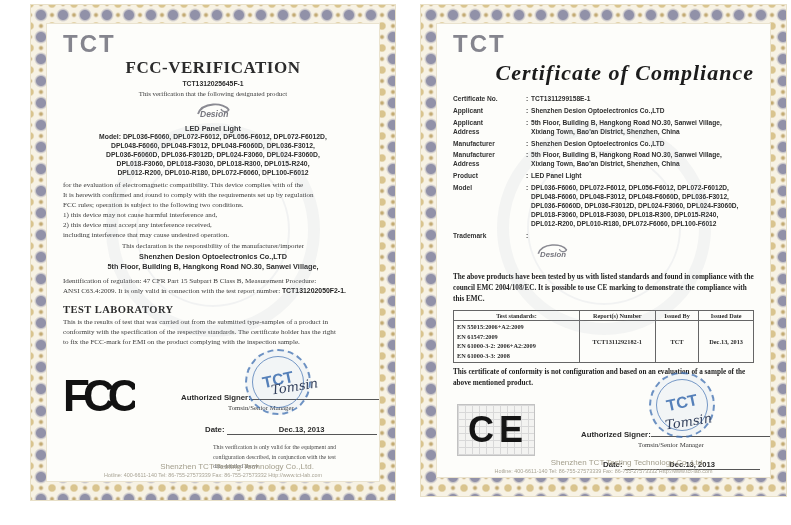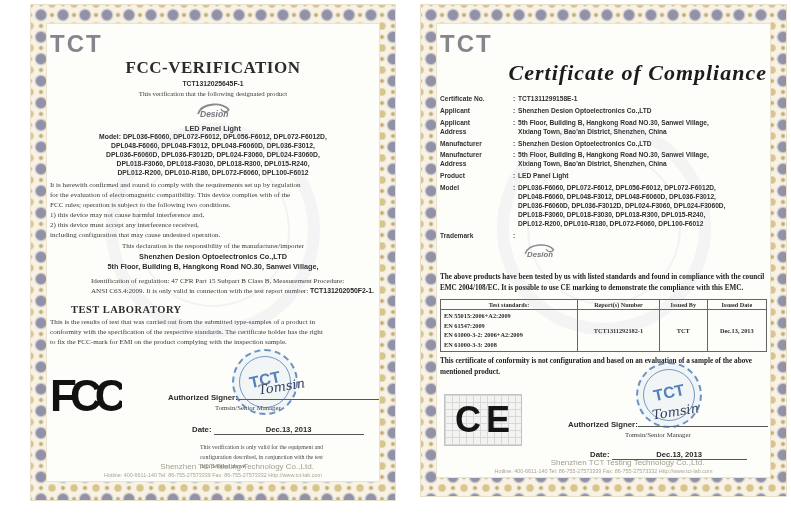--- a/index.html
+++ b/index.html
@@ -16,21 +16,21 @@
       radial-gradient(circle, #d9c48e 3px, transparent 4.5px),
       radial-gradient(circle, #c3ab74 1.5px, transparent 2.5px);
     background-size:22px 22px, 22px 22px, 11px 11px;
     background-position:0 0, 11px 11px, 5.5px 5.5px;
     box-shadow:0 0 0 1px #e8e0c8 inset;
   }
   .cert.left{left:30px;width:366px;height:497px;}
   .cert.right{left:420px;width:367px;height:493px;}
   .paper{
     position:absolute;inset:19px 16px;background:#fdfdfa;
-    padding:8px 3px;box-sizing:border-box;overflow:hidden;
+    padding:8px 16px;box-sizing:border-box;overflow:hidden;
     border:1px solid #eae3cf;
   }
   
   .watermark{
     position:absolute;left:50%;top:45%;width:190px;height:190px;
     transform:translate(-50%,-50%);border-radius:50%;
     border:12px solid rgba(155,165,190,.10);pointer-events:none;
   }
   .watermark::after{
     content:"";position:absolute;inset:18px;border-radius:50%;
@@ -44,23 +44,23 @@
   .l-title{text-align:center;font-weight:bold;font-size:17px;letter-spacing:.5px;margin-top:2px;}
   .l-certno{text-align:center;font-family:"Liberation Sans",sans-serif;font-weight:bold;font-size:6.8px;margin-top:2px;}
   .l-sub{text-align:center;font-size:6.8px;margin-top:3px;color:#3c3c3c;}
   .brand-logo{display:block;margin:2px auto 0;}
   .l-product{text-align:center;font-family:"Liberation Sans",sans-serif;font-weight:bold;font-size:7.3px;margin-top:1px;}
   .l-model{text-align:center;font-family:"Liberation Sans",sans-serif;font-weight:bold;font-size:6.8px;line-height:1.32;color:#2e2e2e;}
   .l-section{text-align:center;font-size:8px;margin-top:4px;}
   .l-body{font-size:7.1px;line-height:1.42;margin-top:2px;color:#3a3a3a;}
   .l-decl{text-align:center;font-size:6.9px;margin-top:2px;color:#3a3a3a;}
   .l-company{text-align:center;font-family:"Liberation Sans",sans-serif;font-weight:bold;font-size:7.3px;line-height:1.4;margin-top:3px;}
-  .l-reg{font-size:7.1px;line-height:1.42;margin-top:3px;color:#3a3a3a;margin-left:41px;}
+  .l-reg{font-size:7.1px;line-height:1.42;margin-top:3px;color:#3a3a3a;}
   .l-reg b{font-family:"Liberation Sans",sans-serif;font-size:6.9px;color:#1d1d1d;}
-  .l-lab-h{font-weight:bold;font-size:10.5px;letter-spacing:.5px;margin-top:8px;margin-left:21px;}
+  .l-lab-h{font-weight:bold;font-size:10.5px;letter-spacing:.5px;margin-top:8px;}
   .sign-area{position:relative;height:108px;margin-top:16px;}
   .fcc-mark{position:absolute;left:2px;top:8px;}
   .signer-row{position:absolute;left:118px;top:28px;font-family:"Liberation Sans",sans-serif;font-weight:bold;font-size:7.8px;white-space:nowrap;text-align:right;}
   .sig-line{display:inline-block;width:145px;border-bottom:1px solid #555;height:8px;}
   .signer-title{position:absolute;left:165px;top:41px;font-size:6.8px;color:#3a3a3a;}
   .date-row{position:absolute;left:142px;top:62px;font-family:"Liberation Sans",sans-serif;font-weight:bold;font-size:7.8px;white-space:nowrap;}
   .date-val{display:inline-block;width:150px;border-bottom:1px solid #555;text-align:center;font-weight:bold;font-size:7.6px;}
   .fineprint{position:absolute;left:150px;top:80px;font-size:5.9px;line-height:1.65;color:#4a4a4a;}
   .stamp{
     position:absolute;width:62px;height:62px;border-radius:50%;
@@ -132,26 +132,26 @@
     <div class="l-product">LED Panel Light</div>
     <div class="l-model">
       <div>Model: DPL036-F6060, DPL072-F6012, DPL056-F6012, DPL072-F6012D,</div>
       <div>DPL048-F6060, DPL048-F3012, DPL048-F6060D, DPL036-F3012,</div>
       <div>DPL036-F6060D, DPL036-F3012D, DPL024-F3060, DPL024-F3060D,</div>
       <div>DPL018-F3060, DPL018-F3030, DPL018-R300, DPL015-R240,</div>
       <div>DPL012-R200, DPL010-R180, DPL072-F6060, DPL100-F6012</div>
     </div>
 
     <div class="l-body">
+      <div>for the evaluation of electromagnetic compatibility. This device complies with of the</div>
       <div>It is herewith confirmed and round to comply with the requirements set up by regulation</div>
-      <div>for the evaluation of electromagnetic compatibility. This device complies with of the</div>
       <div>FCC rules; operation is subject to the following two conditions.</div>
       <div>1) this device may not cause harmful interference and,</div>
       <div>2) this device must accept any interference received,</div>
-      <div>including configuration that may cause undesired operation.</div>
+      <div>including interference that may cause undesired operation.</div>
     </div>
     <div class="l-decl">This declaration is the responsibility of the manufacturer/importer</div>
 
     <div class="l-company">
       <div>Shenzhen Desion Optoelectronics Co.,LTD</div>
       <div>5th Floor, Building B, Hangkong Road NO.30, Sanwei Village,</div>
     </div>
 
     <div class="l-reg">
       <div>Identification of regulation: 47 CFR Part 15 Subpart B Class B, Measurement Procedure:</div>

